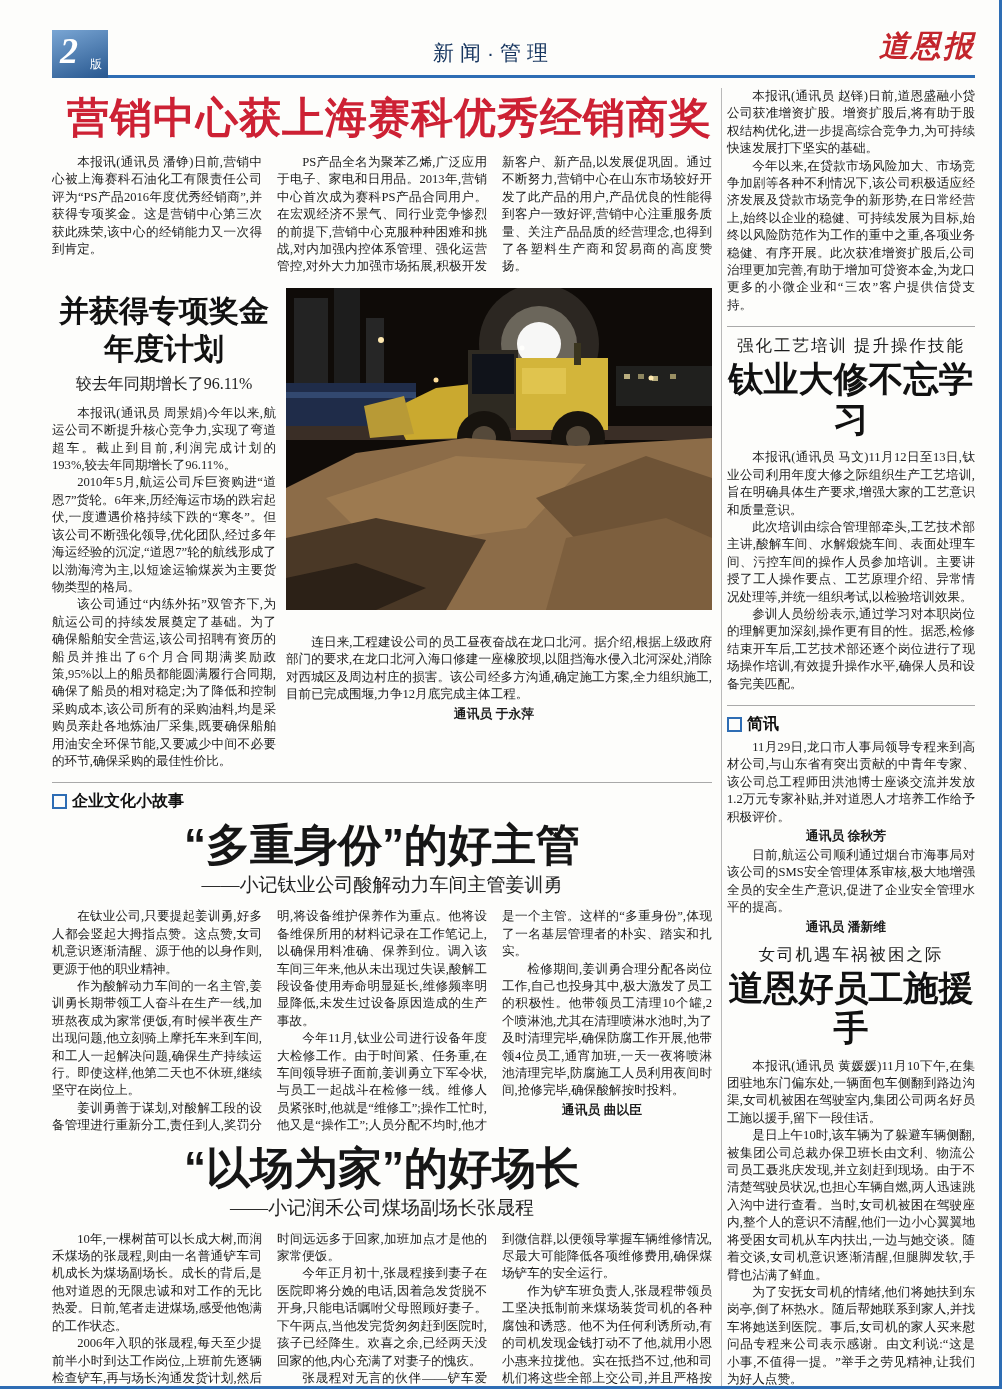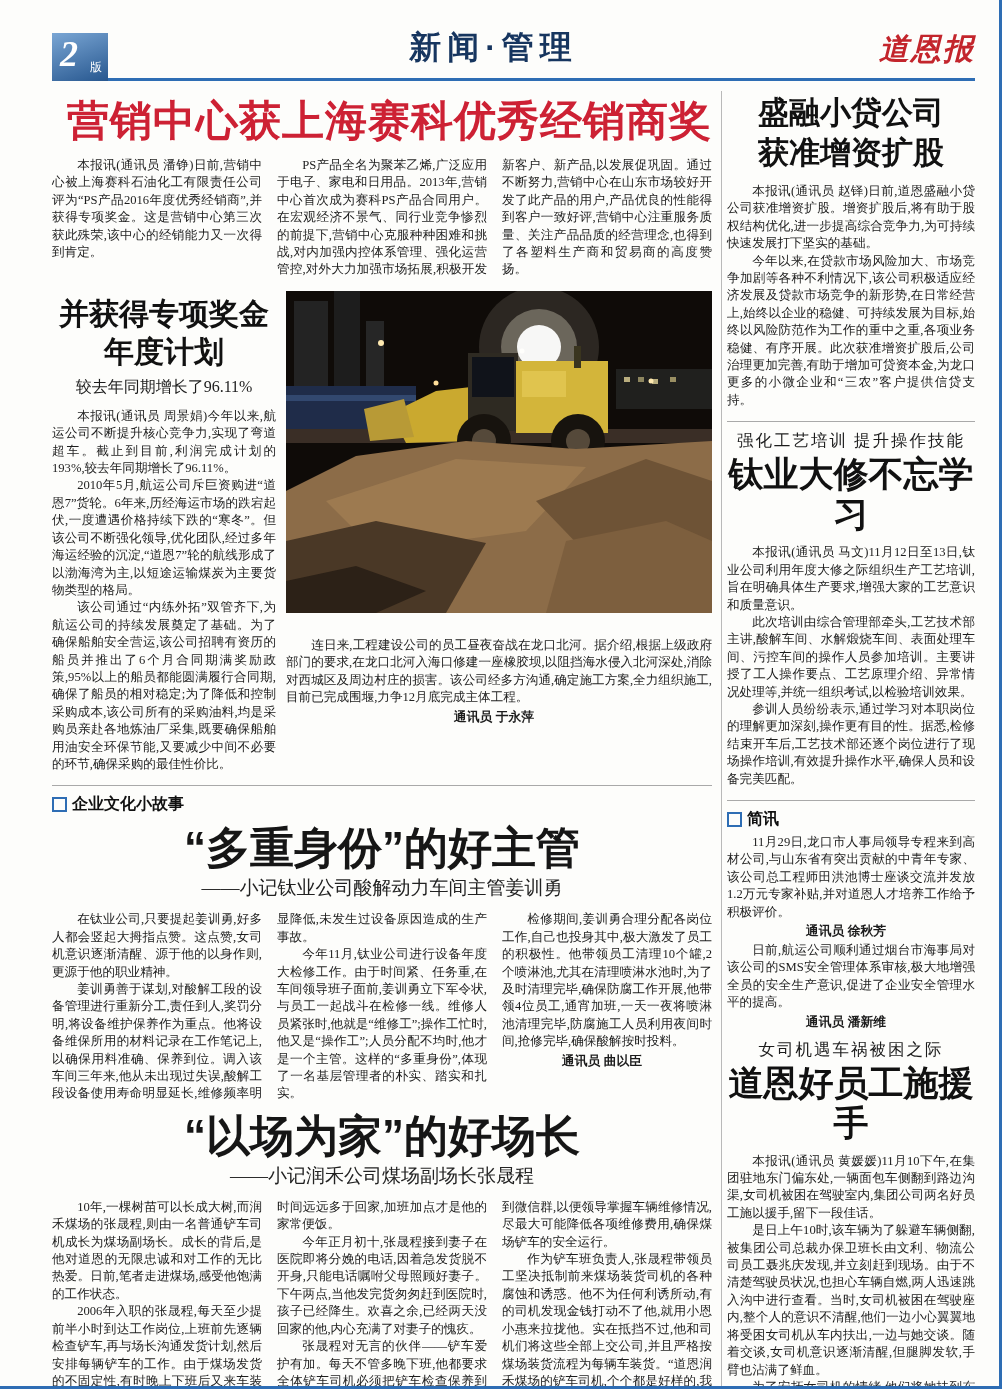--- a/index.html
+++ b/index.html
@@ -10,21 +10,21 @@
     font-family:"Liberation Serif", serif;color:#1c1c1c;
   }
   .inner{padding:26px 24px 0 52px;box-sizing:border-box;}
   
   .hdr{display:flex;align-items:flex-end;border-bottom:3px solid #2e6db4;padding-bottom:2px;}
   .pagenum{width:56px;height:48px;background:linear-gradient(160deg,#7aa6d4,#27578f);
     position:relative;flex:0 0 auto;margin-bottom:-5px;}
   .pagenum .num{position:absolute;left:8px;top:0px;color:#fff;font-size:36px;font-style:italic;font-weight:bold;}
   .pagenum .ban{position:absolute;right:6px;bottom:5px;color:#fff;font-size:12px;}
   .hdr-mid{flex:1;text-align:center;font-family:"Liberation Sans",sans-serif;
-    font-weight:bold;font-size:32px;color:#16355f;letter-spacing:6px;padding-bottom:6px;}
+    font-weight:normal;font-size:21px;color:#16355f;letter-spacing:6px;padding-bottom:6px;}
   .masthead{flex:0 0 auto;color:#c3252c;font-weight:bold;font-size:30px;
     font-family:"Liberation Serif",serif;font-style:italic;letter-spacing:2px;padding-bottom:6px;}
   
   .main{display:flex;margin-top:10px;}
   .left-area{width:660px;flex:0 0 auto;}
   .vdiv{width:1px;background:#b9b9b9;margin:0 5px 0 9px;flex:0 0 auto;}
   .right-col{flex:1;min-width:0;}
   
   p.art{margin:0;text-indent:2em;font-size:12.6px;line-height:17.4px;text-align:justify;}
   .byline{text-align:center;font-weight:bold;font-size:12.8px;line-height:19px;
@@ -159,20 +159,21 @@
         <section>
           <div class="seclabel">
             <span class="sq"></span>
             <span>企业文化小故事</span>
           </div>
 
           <h2 class="story-h">“多重身份”的好主管</h2>
           <div class="story-sub">——小记钛业公司酸解动力车间主管姜训勇</div>
           <div class="cols3 storyblock">
             <p class="art">在钛业公司,只要提起姜训勇,好多人都会竖起大拇指点赞。这点赞,女司机意识逐渐清醒、源于他的以身作则,更源于他的职业精神。</p>
+            <p class="art">作为酸解动力车间的一名主管,姜训勇长期带领工人奋斗在生产一线,加班熬夜成为家常便饭,有时候半夜生产出现问题,他立刻骑上摩托车来到车间,和工人一起解决问题,确保生产持续运行。即使这样,他第二天也不休班,继续坚守在岗位上。</p>
             <p class="art">姜训勇善于谋划,对酸解工段的设备管理进行重新分工,责任到人,奖罚分明,将设备维护保养作为重点。他将设备维保所用的材料记录在工作笔记上,以确保用料准确、保养到位。调入该车间三年来,他从未出现过失误,酸解工段设备使用寿命明显延长,维修频率明显降低,未发生过设备原因造成的生产事故。</p>
             <p class="art">今年11月,钛业公司进行设备年度大检修工作。由于时间紧、任务重,在车间领导班子面前,姜训勇立下军令状,与员工一起战斗在检修一线。维修人员紧张时,他就是“维修工”;操作工忙时,他又是“操作工”;人员分配不均时,他才是一个主管。这样的“多重身份”,体现了一名基层管理者的朴实、踏实和扎实。</p>
             <p class="art">检修期间,姜训勇合理分配各岗位工作,自己也投身其中,极大激发了员工的积极性。他带领员工清理10个罐,2个喷淋池,尤其在清理喷淋水池时,为了及时清理完毕,确保防腐工作开展,他带领4位员工,通宵加班,一天一夜将喷淋池清理完毕,防腐施工人员利用夜间时间,抢修完毕,确保酸解按时投料。</p>
             <div class="byline">通讯员 曲以臣</div>
           </div>
 
           <h2 class="story-h">“以场为家”的好场长</h2>
           <div class="story-sub">——小记润禾公司煤场副场长张晟程</div>
           <div class="cols3 storyblock">
             <p class="art">10年,一棵树苗可以长成大树,而润禾煤场的张晟程,则由一名普通铲车司机成长为煤场副场长。成长的背后,是他对道恩的无限忠诚和对工作的无比热爱。日前,笔者走进煤场,感受他饱满的工作状态。</p>
@@ -183,24 +184,20 @@
 
           </div>
         </section>
       </div>
 
       <div class="vdiv"></div>
 
       <aside class="right-col">
 
         <article>
-          <h2 class="r-h2">
-            <span>盛融小贷公司</span><br>
-            <span>获准增资扩股</span>
-          </h2>
           <p class="art">本报讯(通讯员 赵铎)日前,道恩盛融小贷公司获准增资扩股。增资扩股后,将有助于股权结构优化,进一步提高综合竞争力,为可持续快速发展打下坚实的基础。</p>
           <p class="art">今年以来,在贷款市场风险加大、市场竞争加剧等各种不利情况下,该公司积极适应经济发展及贷款市场竞争的新形势,在日常经营上,始终以企业的稳健、可持续发展为目标,始终以风险防范作为工作的重中之重,各项业务稳健、有序开展。此次获准增资扩股后,公司治理更加完善,有助于增加可贷资本金,为龙口更多的小微企业和“三农”客户提供信贷支持。</p>
         </article>
 
         <div class="rule"></div>
 
         <article>
           <div class="kicker">强化工艺培训 提升操作技能</div>
           <h2 class="r-h2" style="font-size:35px;">钛业大修不忘学习</h2>
           <p class="art">本报讯(通讯员 马文)11月12日至13日,钛业公司利用年度大修之际组织生产工艺培训,旨在明确具体生产要求,增强大家的工艺意识和质量意识。</p>

